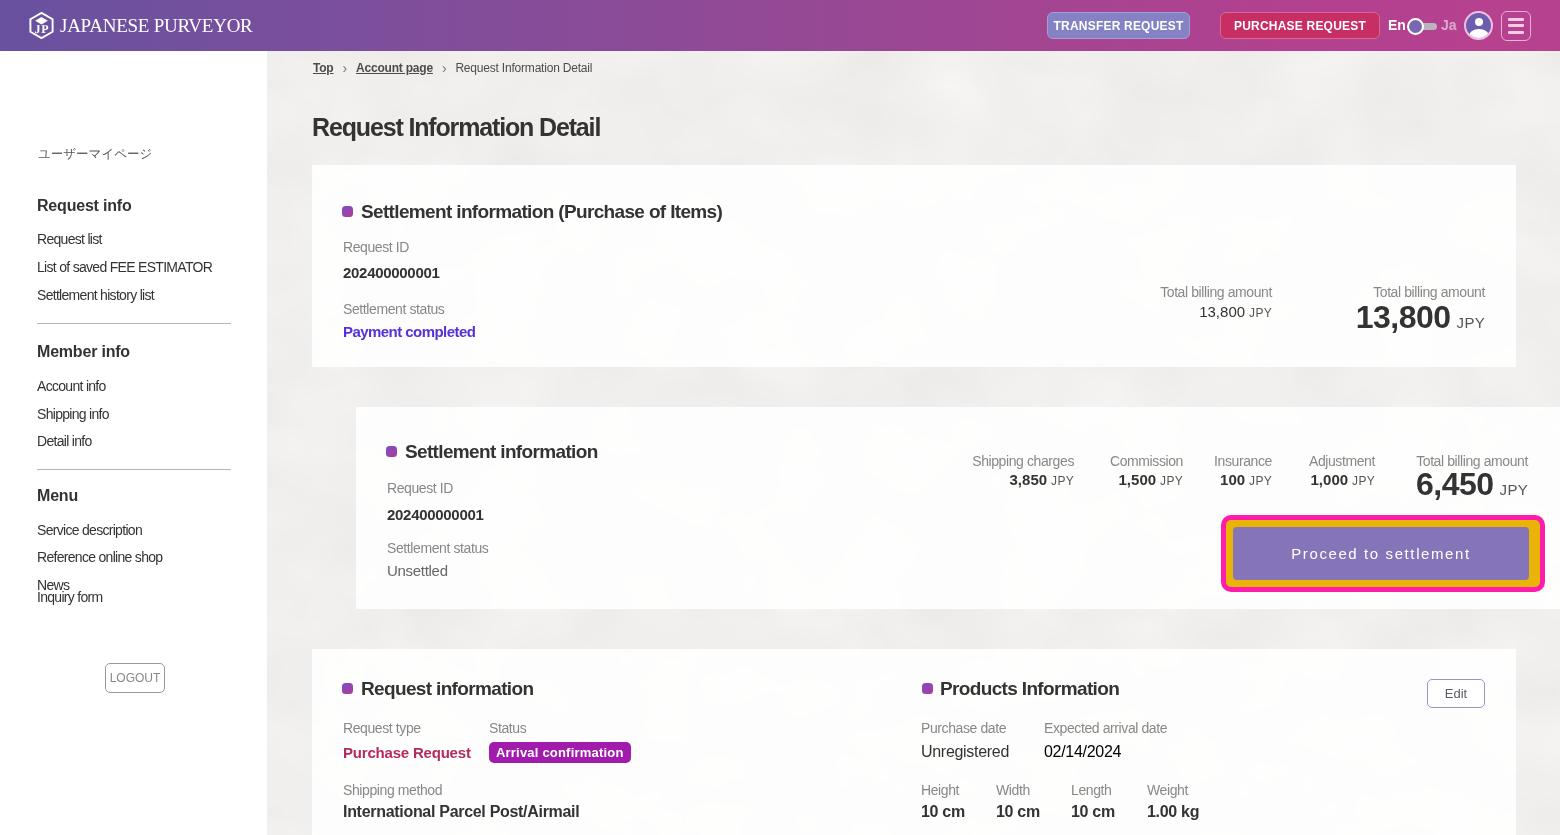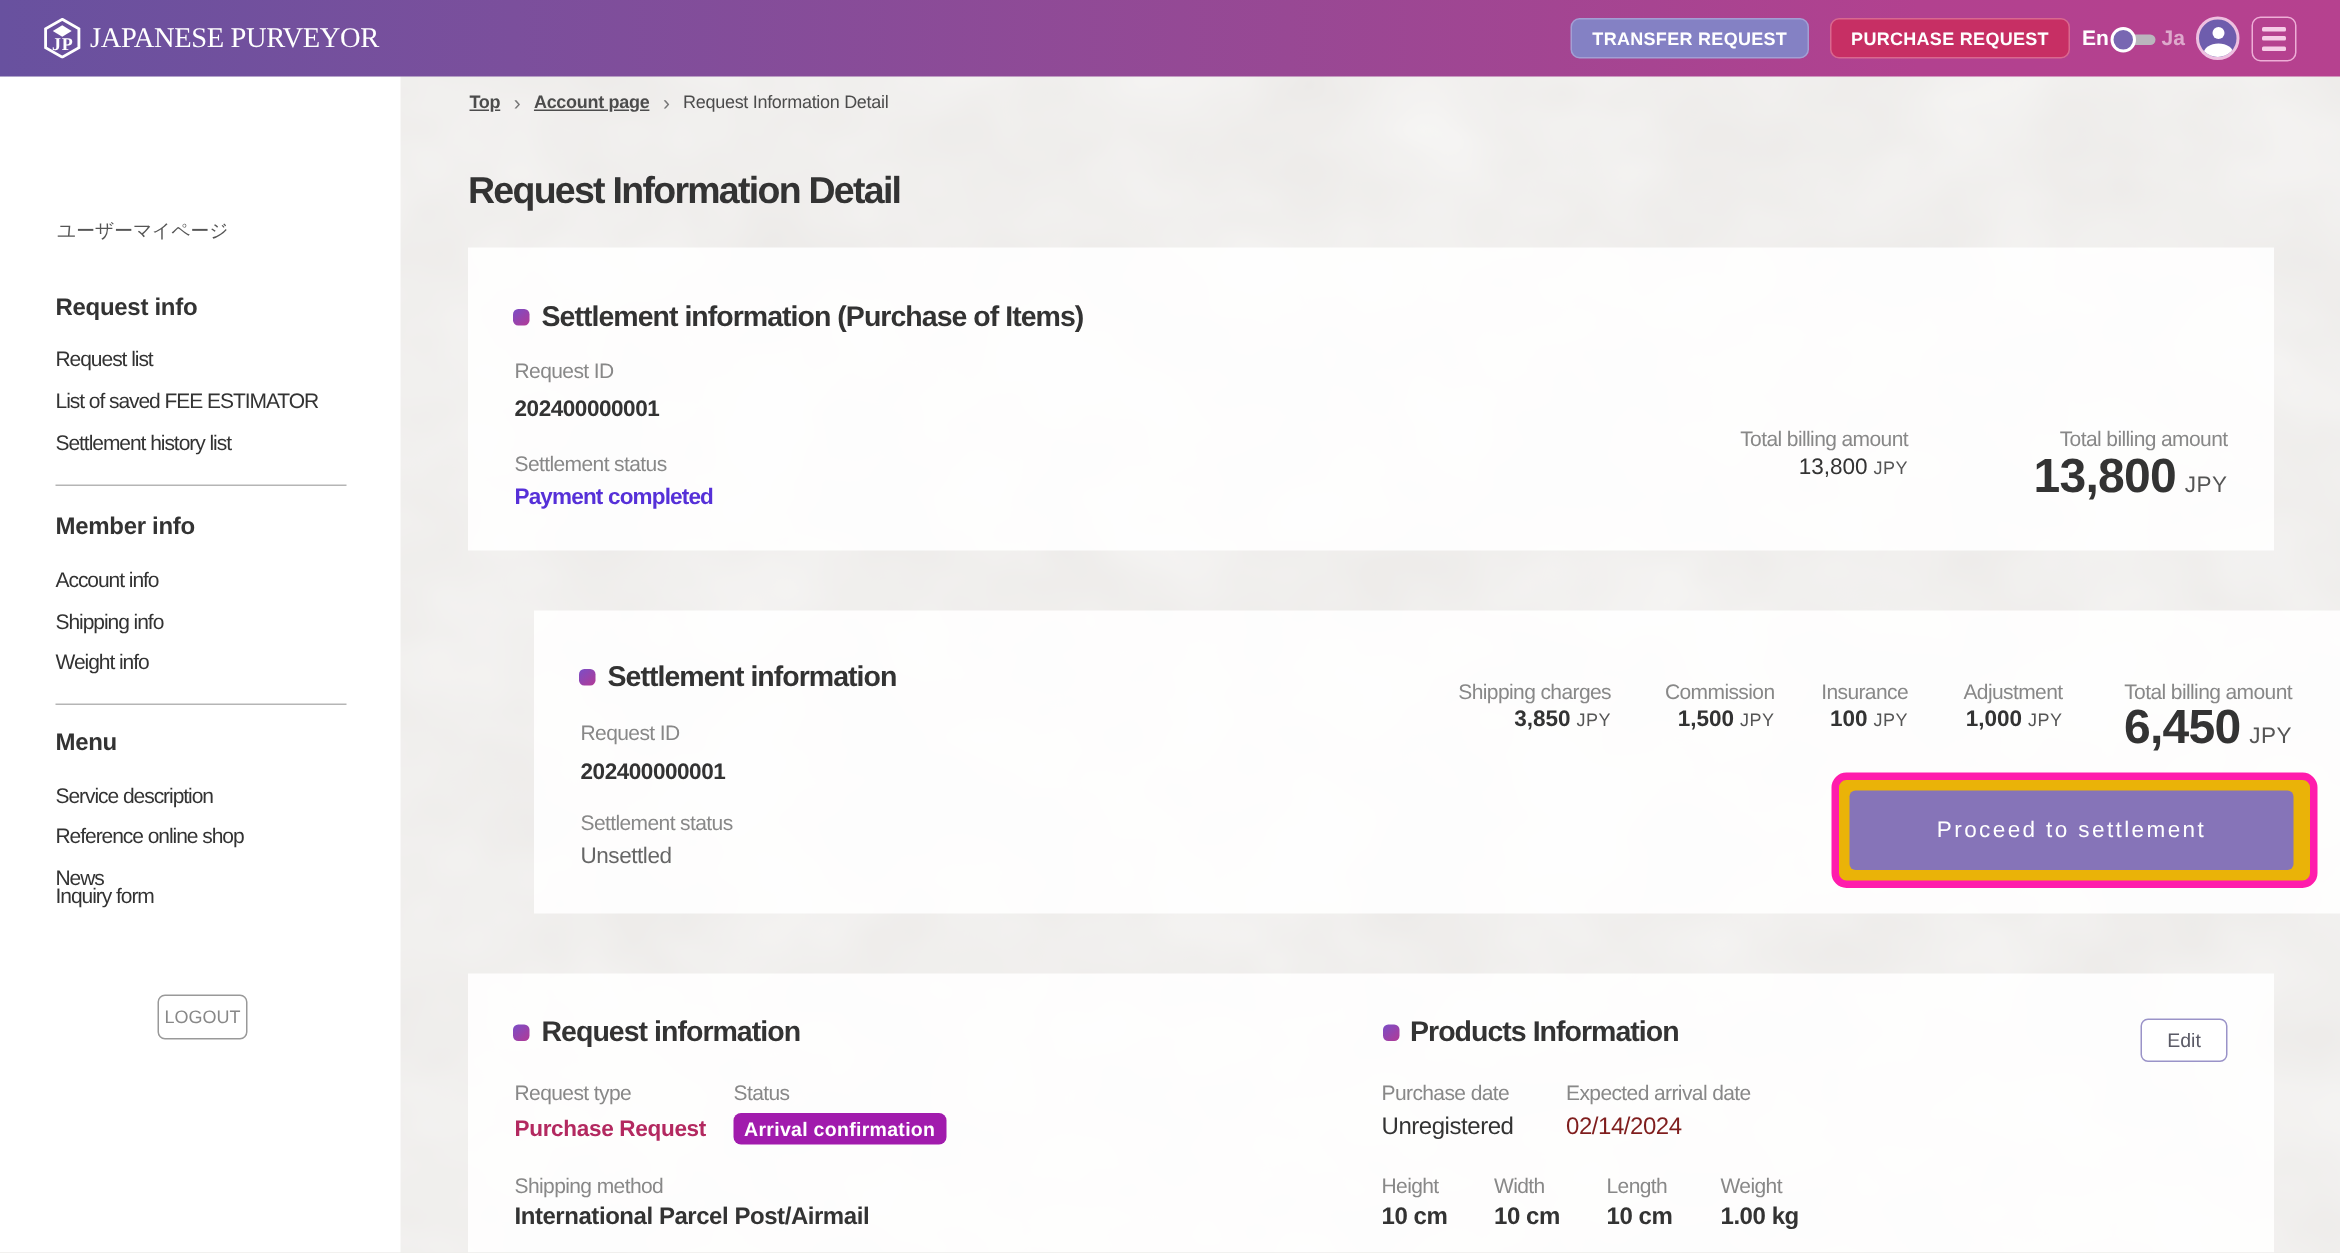--- a/index.html
+++ b/index.html
@@ -18,21 +18,21 @@
   .logo { position:absolute; left:29px; top:12px; display:flex; align-items:center; }
   .logo-text {
     font-family:"Liberation Serif", serif; font-weight:normal; color:#fff;
     font-size:19px; letter-spacing:-0.25px; margin-left:6px; white-space:nowrap;
   }
   .hbtn {
     position:absolute; top:12px; height:27px; border-radius:6px;
     color:#fff; font-size:12px; font-weight:bold; letter-spacing:0.2px;
     display:flex; align-items:center; justify-content:center; white-space:nowrap;
   }
-  .hbtn.transfer { left:1047px; width:159px; background:#8481c4; border:1px solid #a39fd4; }
+  .hbtn.transfer { left:1047px; width:143px; background:#8481c4; border:1px solid #a39fd4; }
   .hbtn.purchase { left:1220px; width:160px; background:#c72f64; border:1px solid #d9688f; }
   .lang { position:absolute; left:1388px; top:17px; color:#fff; font-size:14px; font-weight:bold; }
   .lang-ja { position:absolute; left:1441px; top:17px; color:rgba(255,255,255,0.55); font-size:14px; font-weight:bold; }
   .tg-track { position:absolute; left:1410px; top:22.5px; width:27px; height:7px; background:#bab5bd; border-radius:4px; }
   .tg-knob { position:absolute; left:1407px; top:17.5px; width:17px; height:17px; border-radius:50%; background:#7867b2; border:2.5px solid #fff; box-sizing:border-box; }
   .avatar { position:absolute; left:1464px; top:11px; width:29px; height:29px; border-radius:50%; background:#6e5dad; border:2px solid #eec0e0; overflow:hidden; }
   .avatar .head { position:absolute; left:8.5px; top:4.5px; width:8px; height:8px; border-radius:50%; background:#fff; }
   .avatar .bod { position:absolute; left:2.5px; top:15.5px; width:20px; height:14px; border-radius:50% 50% 0 0; background:#fff; }
   .burger { position:absolute; left:1501px; top:11px; width:30px; height:30px; border:1.5px solid #eeaed7; border-radius:6px; }
   .burger span { position:absolute; left:6px; width:16px; height:3px; background:#f6cce7; border-radius:1px; }
@@ -154,21 +154,21 @@
     <div class="badge" style="left:177px; top:93px;">Arrival confirmation</div>
     <div class="lbl" style="left:31px; top:133px;">Shipping method</div>
     <div class="val" style="left:31px; top:154px; font-size:16px;">International Parcel Post/Airmail</div>
 
     <div class="bullet" style="left:610px; top:34px;"></div>
     <div class="sec-title" style="left:628px; top:29px;">Products Information</div>
     <div class="edit-btn">Edit</div>
     <div class="lbl" style="left:609px; top:71px;">Purchase date</div>
     <div class="val-n" style="left:609px; top:94px; font-size:16px; color:#333;">Unregistered</div>
     <div class="lbl" style="left:732px; top:71px;">Expected arrival date</div>
-    <div class="val-n" style="left:732px; top:94px; font-size:16px; color:#7f1d1d;">02/14/2024</div>
+    <div class="val-n" style="left:732px; top:94px; font-size:16px; color:#000000;">02/14/2024</div>
     <div class="lbl" style="left:609px; top:133px;">Height</div>
     <div class="val" style="left:609px; top:154px; font-size:16px;">10 cm</div>
     <div class="lbl" style="left:684px; top:133px;">Width</div>
     <div class="val" style="left:684px; top:154px; font-size:16px;">10 cm</div>
     <div class="lbl" style="left:759px; top:133px;">Length</div>
     <div class="val" style="left:759px; top:154px; font-size:16px;">10 cm</div>
     <div class="lbl" style="left:835px; top:133px;">Weight</div>
     <div class="val" style="left:835px; top:154px; font-size:16px;">1.00 kg</div>
   </div>
 </div>
@@ -176,21 +176,21 @@
 <div class="sidebar">
   <div class="sb-sub" style="left:38px; top:95px;">ユーザーマイページ</div>
   <div class="sb-h" style="left:37px; top:146px;">Request info</div>
   <div class="sb-link" style="left:37px; top:180px;">Request list</div>
   <div class="sb-link" style="left:37px; top:208px;">List of saved FEE ESTIMATOR</div>
   <div class="sb-link" style="left:37px; top:236px;">Settlement history list</div>
   <hr class="sb-hr" style="top:272px;">
   <div class="sb-h" style="left:37px; top:292px;">Member info</div>
   <div class="sb-link" style="left:37px; top:327px;">Account info</div>
   <div class="sb-link" style="left:37px; top:355px;">Shipping info</div>
-  <div class="sb-link" style="left:37px; top:382px;">Weight info</div>
+  <div class="sb-link" style="left:37px; top:382px;">Detail info</div>
   <hr class="sb-hr" style="top:418px;">
   <div class="sb-h" style="left:37px; top:436px;">Menu</div>
   <div class="sb-link" style="left:37px; top:471px;">Service description</div>
   <div class="sb-link" style="left:37px; top:498px;">Reference online shop</div>
   <div class="sb-link" style="left:37px; top:526px;">News</div>
   <div class="sb-link" style="left:37px; top:538px;">Inquiry form</div>
   <div class="logout">LOGOUT</div>
 </div>
 
 <div class="header">

